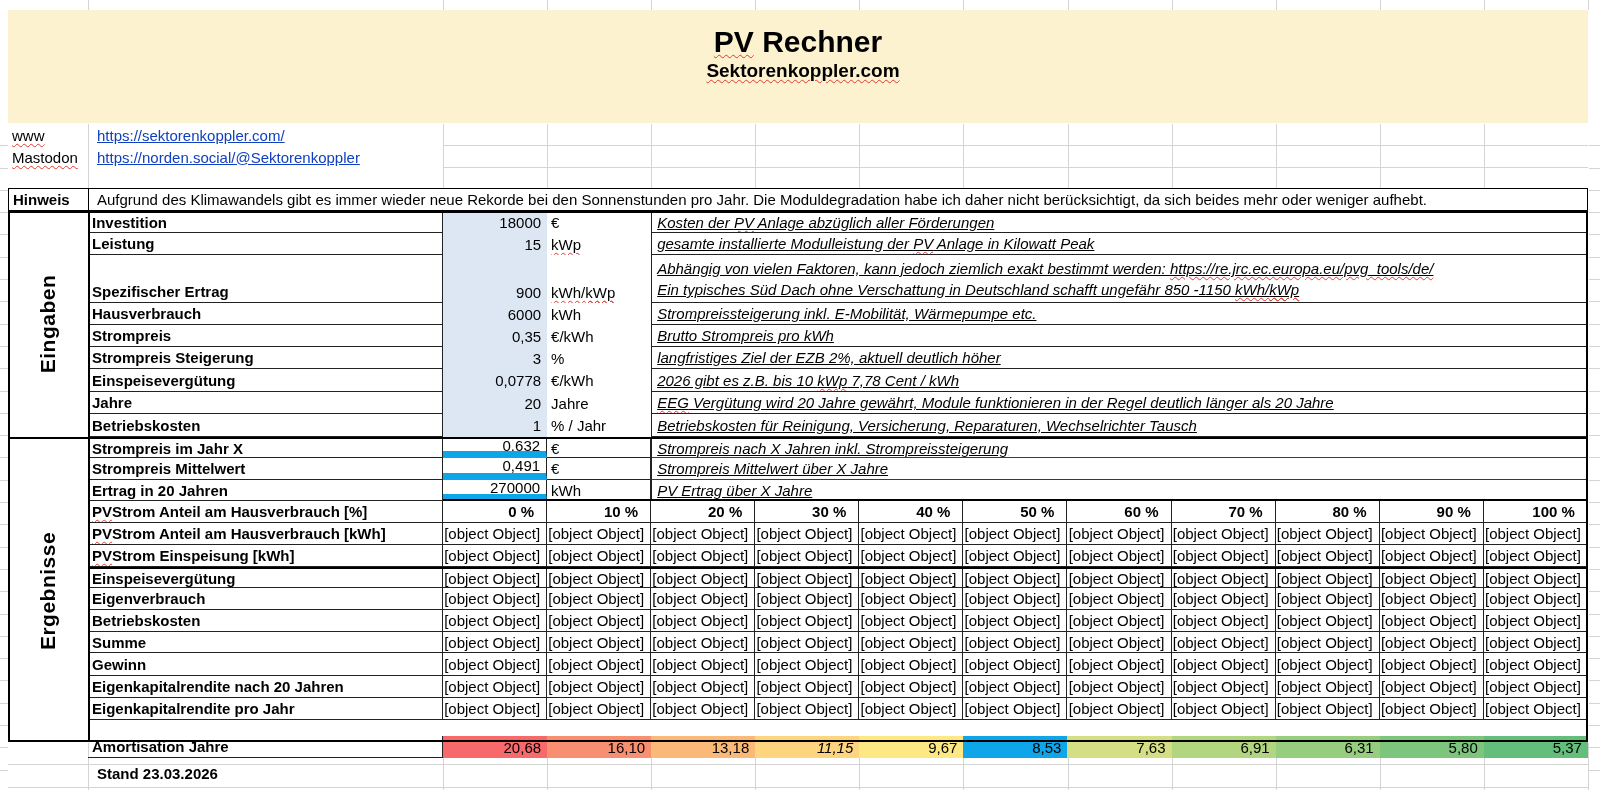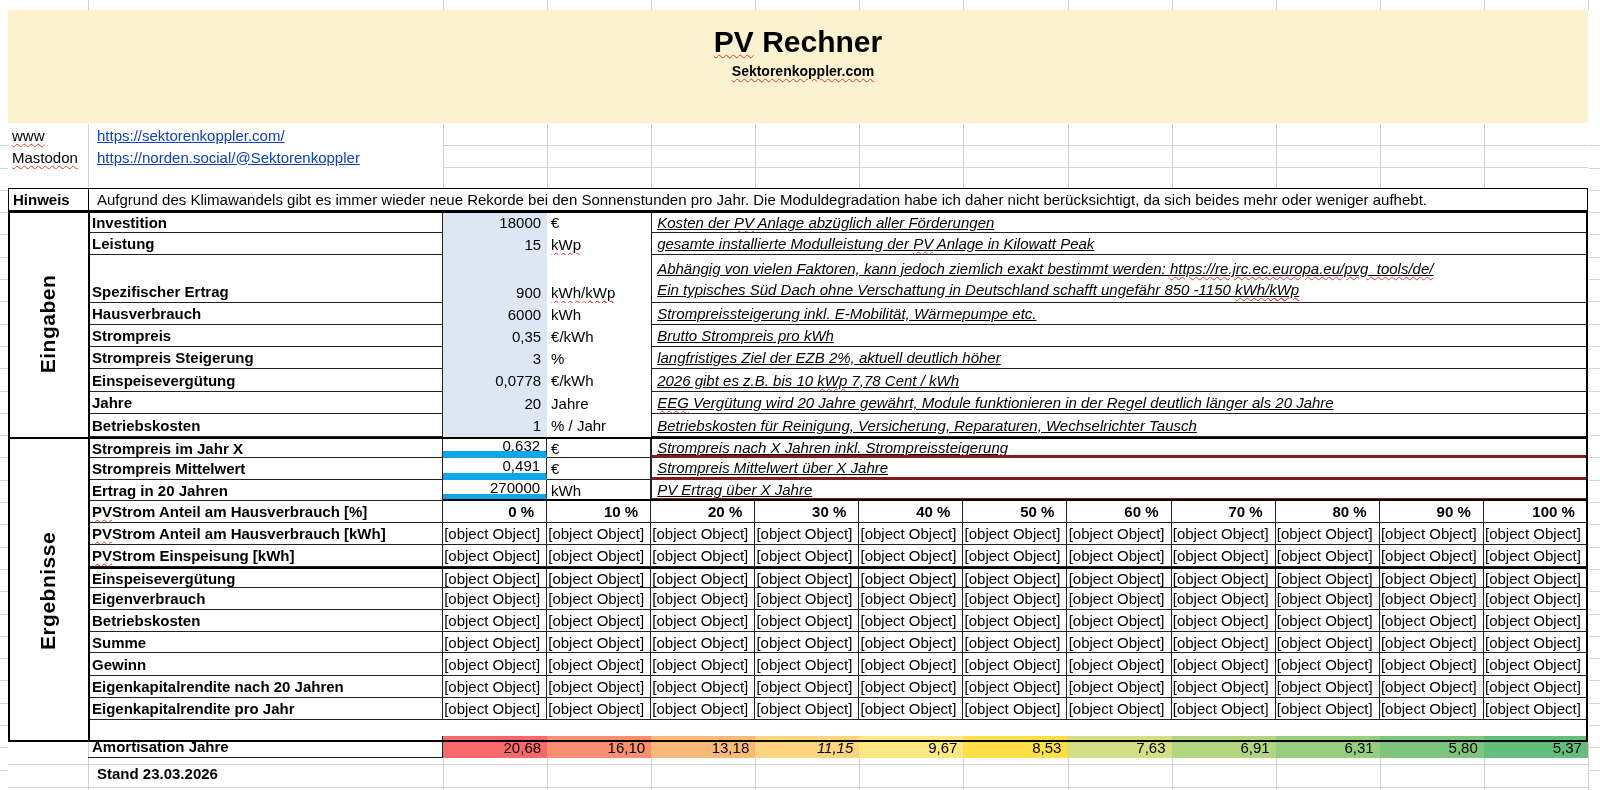--- a/index.html
+++ b/index.html
@@ -9,21 +9,21 @@
   .abs{position:absolute;}
 
   
   .vgridstubs{background:repeating-linear-gradient(to right,#d4d4d4 0 1px,transparent 1px 104.09px);}
   .hgridrows{background:repeating-linear-gradient(to bottom,transparent 0 21.3px,#d4d4d4 21.3px 22.3px);}
   .stub{background:#d4d4d4;width:1px;}
 
   
   .banner{left:8px;top:10px;width:1580px;height:113px;background:#FDF2CF;text-align:center;}
   .banner h1{margin:16px 0 0 0;font-size:30px;line-height:32px;font-weight:700;}
-  .banner h2{margin:2px 0 0 10px;font-size:14px;line-height:22px;font-weight:700;}
+  .banner h2{margin:2px 0 0 10px;font-size:19px;line-height:22px;font-weight:700;}
 
   
   .rowlab{left:12px;width:75px;height:22px;display:flex;align-items:center;}
   .linkcell{left:97px;width:340px;height:22px;display:flex;align-items:center;}
   a.xl{color:#1040C0;text-decoration:underline;}
 
   
   .hbox{left:8px;top:188px;width:1580px;height:23px;border:1px solid #000;display:flex;}
   .hbox .hlab{width:80px;border-right:1px solid #000;font-weight:700;display:flex;align-items:center;padding-left:4px;}
   .hbox .htxt{flex:1;display:flex;align-items:center;padding-left:8px;}
@@ -61,21 +61,21 @@
   .inputs .val{background:#DCE7F3;}
   .inputs .row:nth-child(3) .lbl,.inputs .row:nth-child(3) .val,.inputs .row:nth-child(3) .unit{align-items:flex-end;padding-bottom:2px;}
   .inputs .row:nth-child(3) .cmt{justify-content:flex-end;padding-bottom:2px;}
   .inputs .cmt{border-bottom:1px solid #222;}
 
   
   .singles{top:228px;}
   .singles .row:nth-child(1){height:19px}.singles .row:nth-child(2){height:22px}.singles .row:nth-child(3){height:21px}
   .singles .val{border-right:1px solid #222;border-bottom:7px solid #0ea5e9;}
   .singles .unit{border-right:1px solid #222;border-bottom:1px solid #222;}
-  .singles .cmt{border-bottom:3px solid #7f1d1d;}
+  .singles .cmt{border-bottom:1px solid #7f1d1d;}
 
   
   .mgrid .cell{border-right:1px solid #222;border-bottom:1px solid #222;}
   .phead{top:290px;}
   .phead .row{height:22px;}
   .phead .cell{font-weight:700;padding-right:12px;}
   .plain{top:312px;}
   .plain .row{height:22px;}
   .money{top:358px;}
   .money .row:nth-child(1){height:19px}.money .row:nth-child(2){height:22px}
@@ -440,21 +440,21 @@
   <div class="abs rows mgrid amort">
     <div class="row">
       <div class="lbl">Amortisation Jahre</div>
       <div class="cells">
 
       <div class="cell num" style="background-color: rgb(248, 105, 107);">20,68</div>
           <div class="cell num" style="background-color: rgb(249, 143, 113);">16,10</div>
           <div class="cell num" style="background-color: rgb(251, 185, 120);">13,18</div>
           <div class="cell num" style="background-color: rgb(253, 213, 127); font-style: italic;">11,15</div>
           <div class="cell num" style="background-color: rgb(254, 232, 131);">9,67</div>
-          <div class="cell num" style="background-color: #fde047; text-align: right;">8,53</div>
+          <div class="cell num" style="background-color: #0ea5e9; text-align: right;">8,53</div>
           <div class="cell num" style="background-color: rgb(211, 223, 130);">7,63</div>
           <div class="cell num" style="background-color: rgb(178, 213, 128);">6,91</div>
           <div class="cell num" style="background-color: rgb(151, 205, 126);">6,31</div>
           <div class="cell num" style="background-color: rgb(125, 197, 124);">5,80</div>
           <div class="cell num" style="background-color: rgb(99, 190, 123);">5,37</div>
         </div>
     </div>
   </div>
 
   <div class="abs colA-line"></div>

